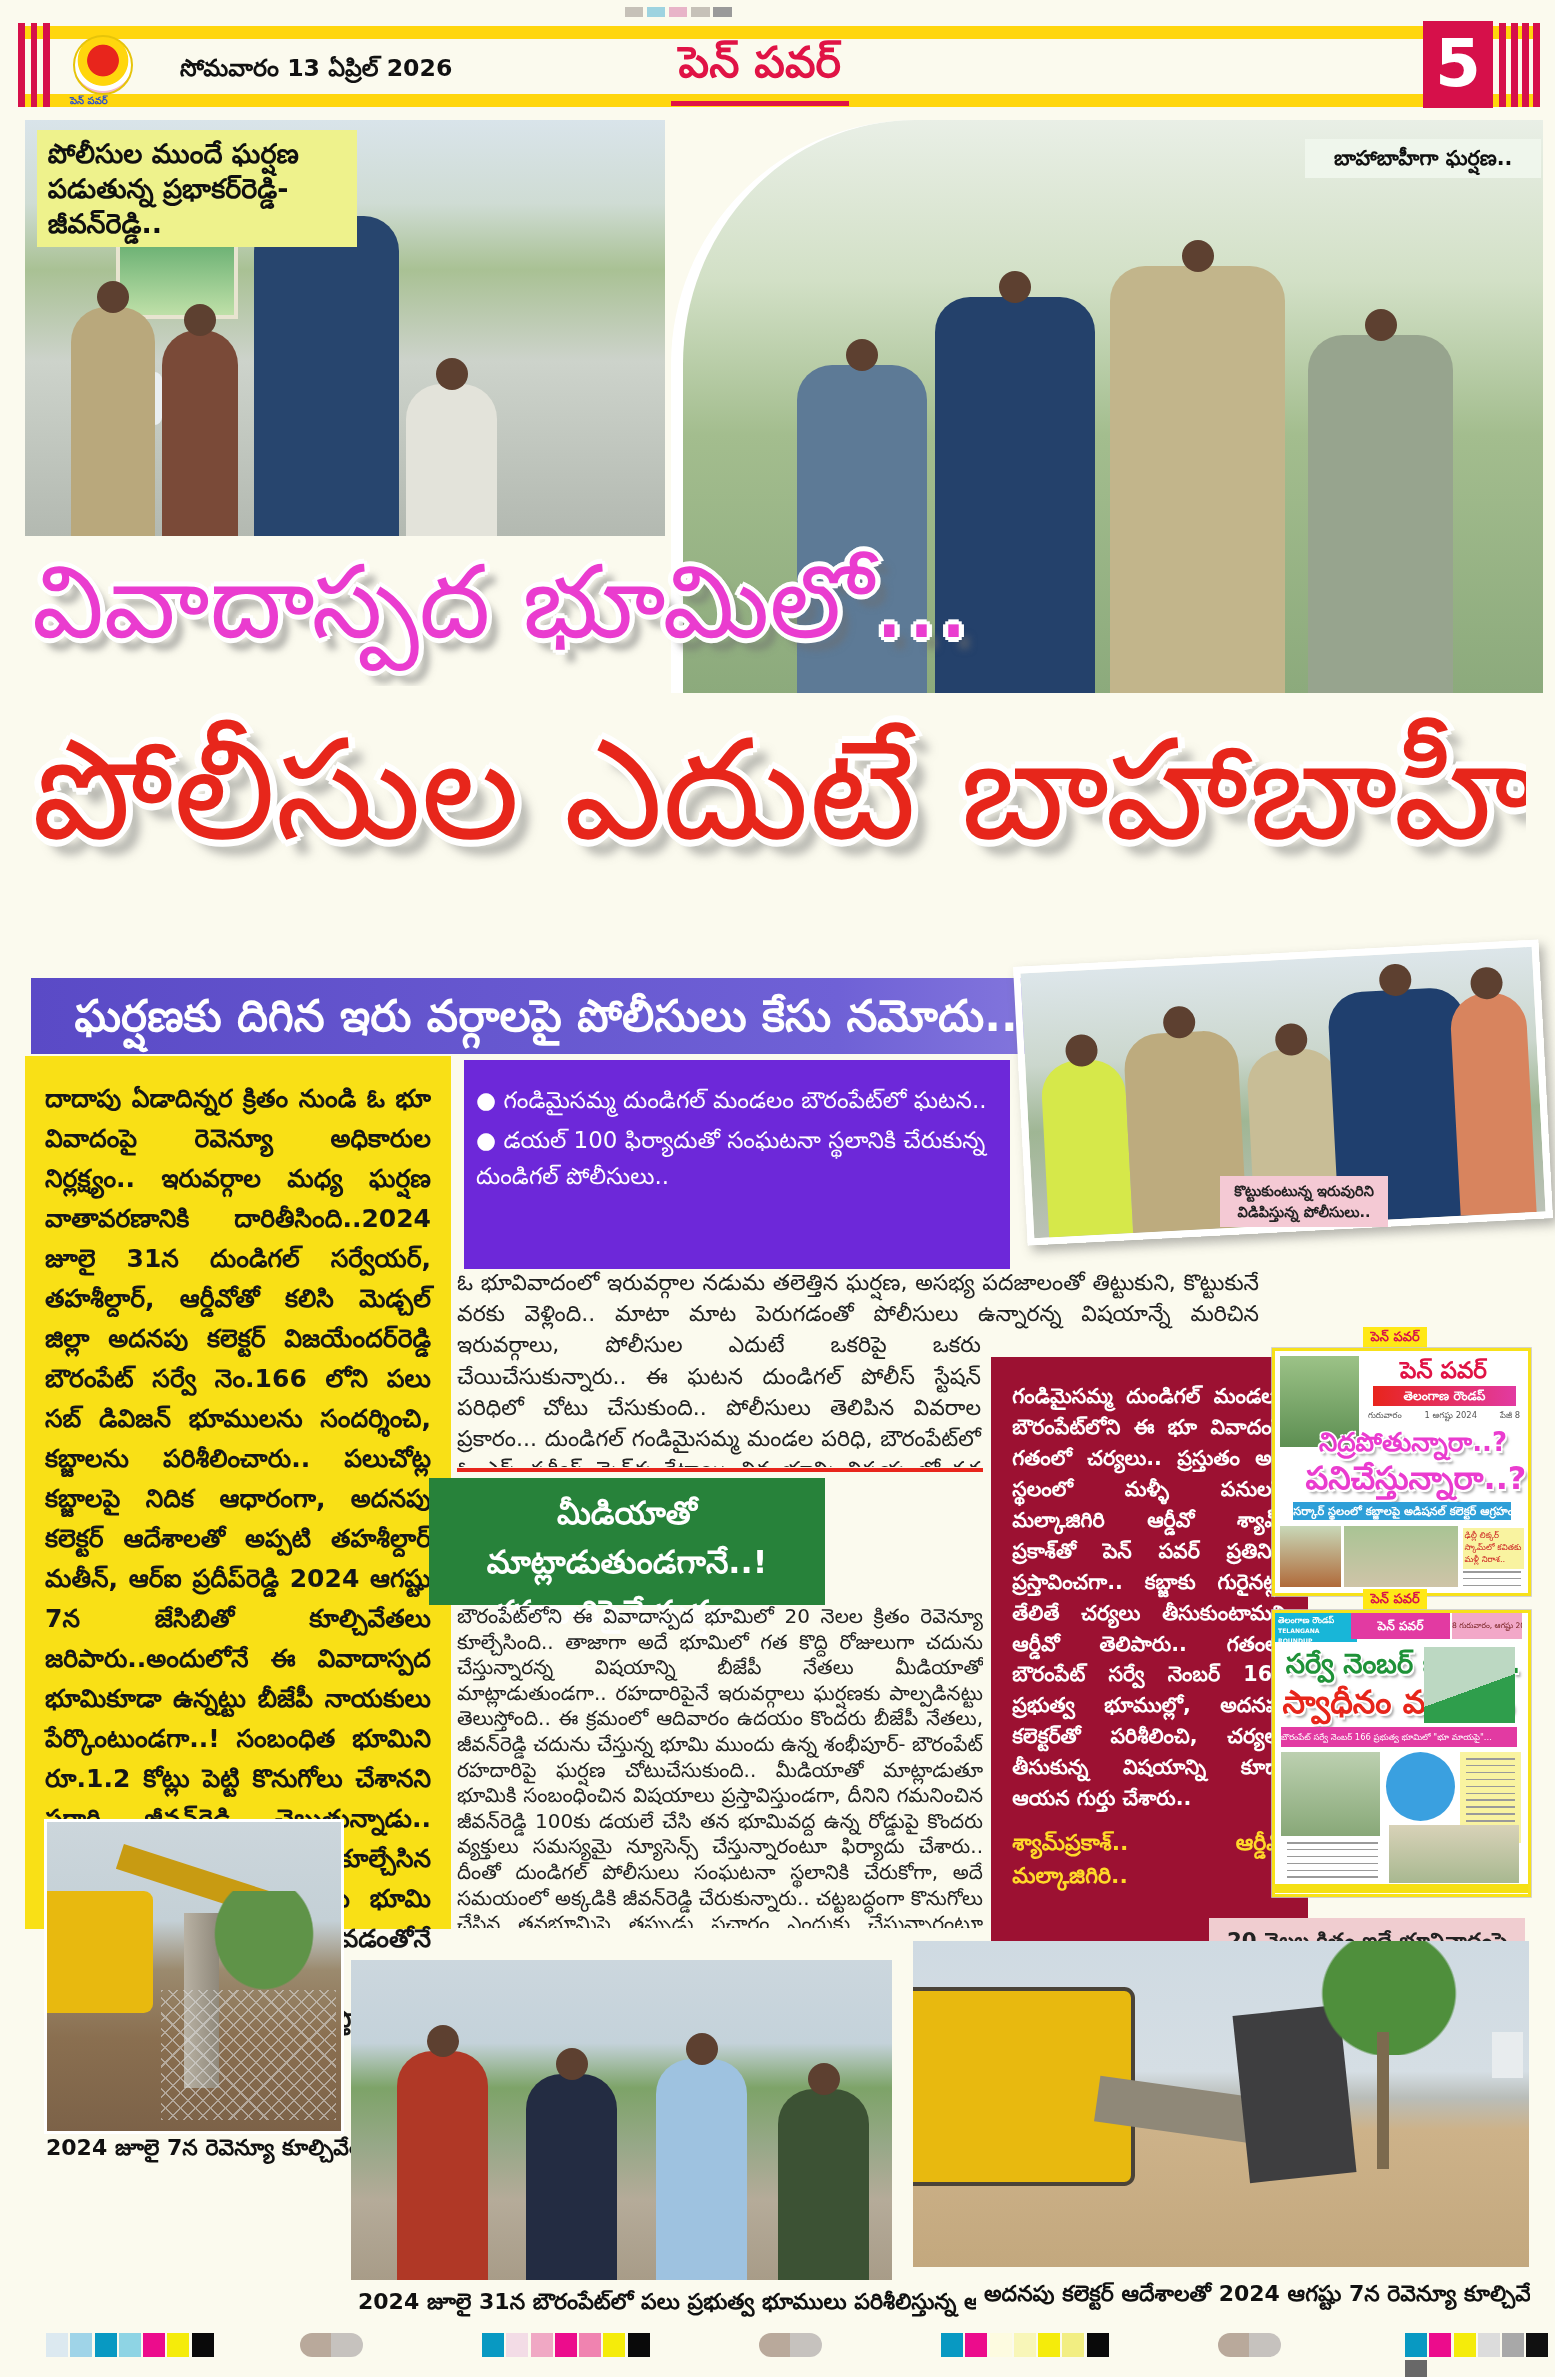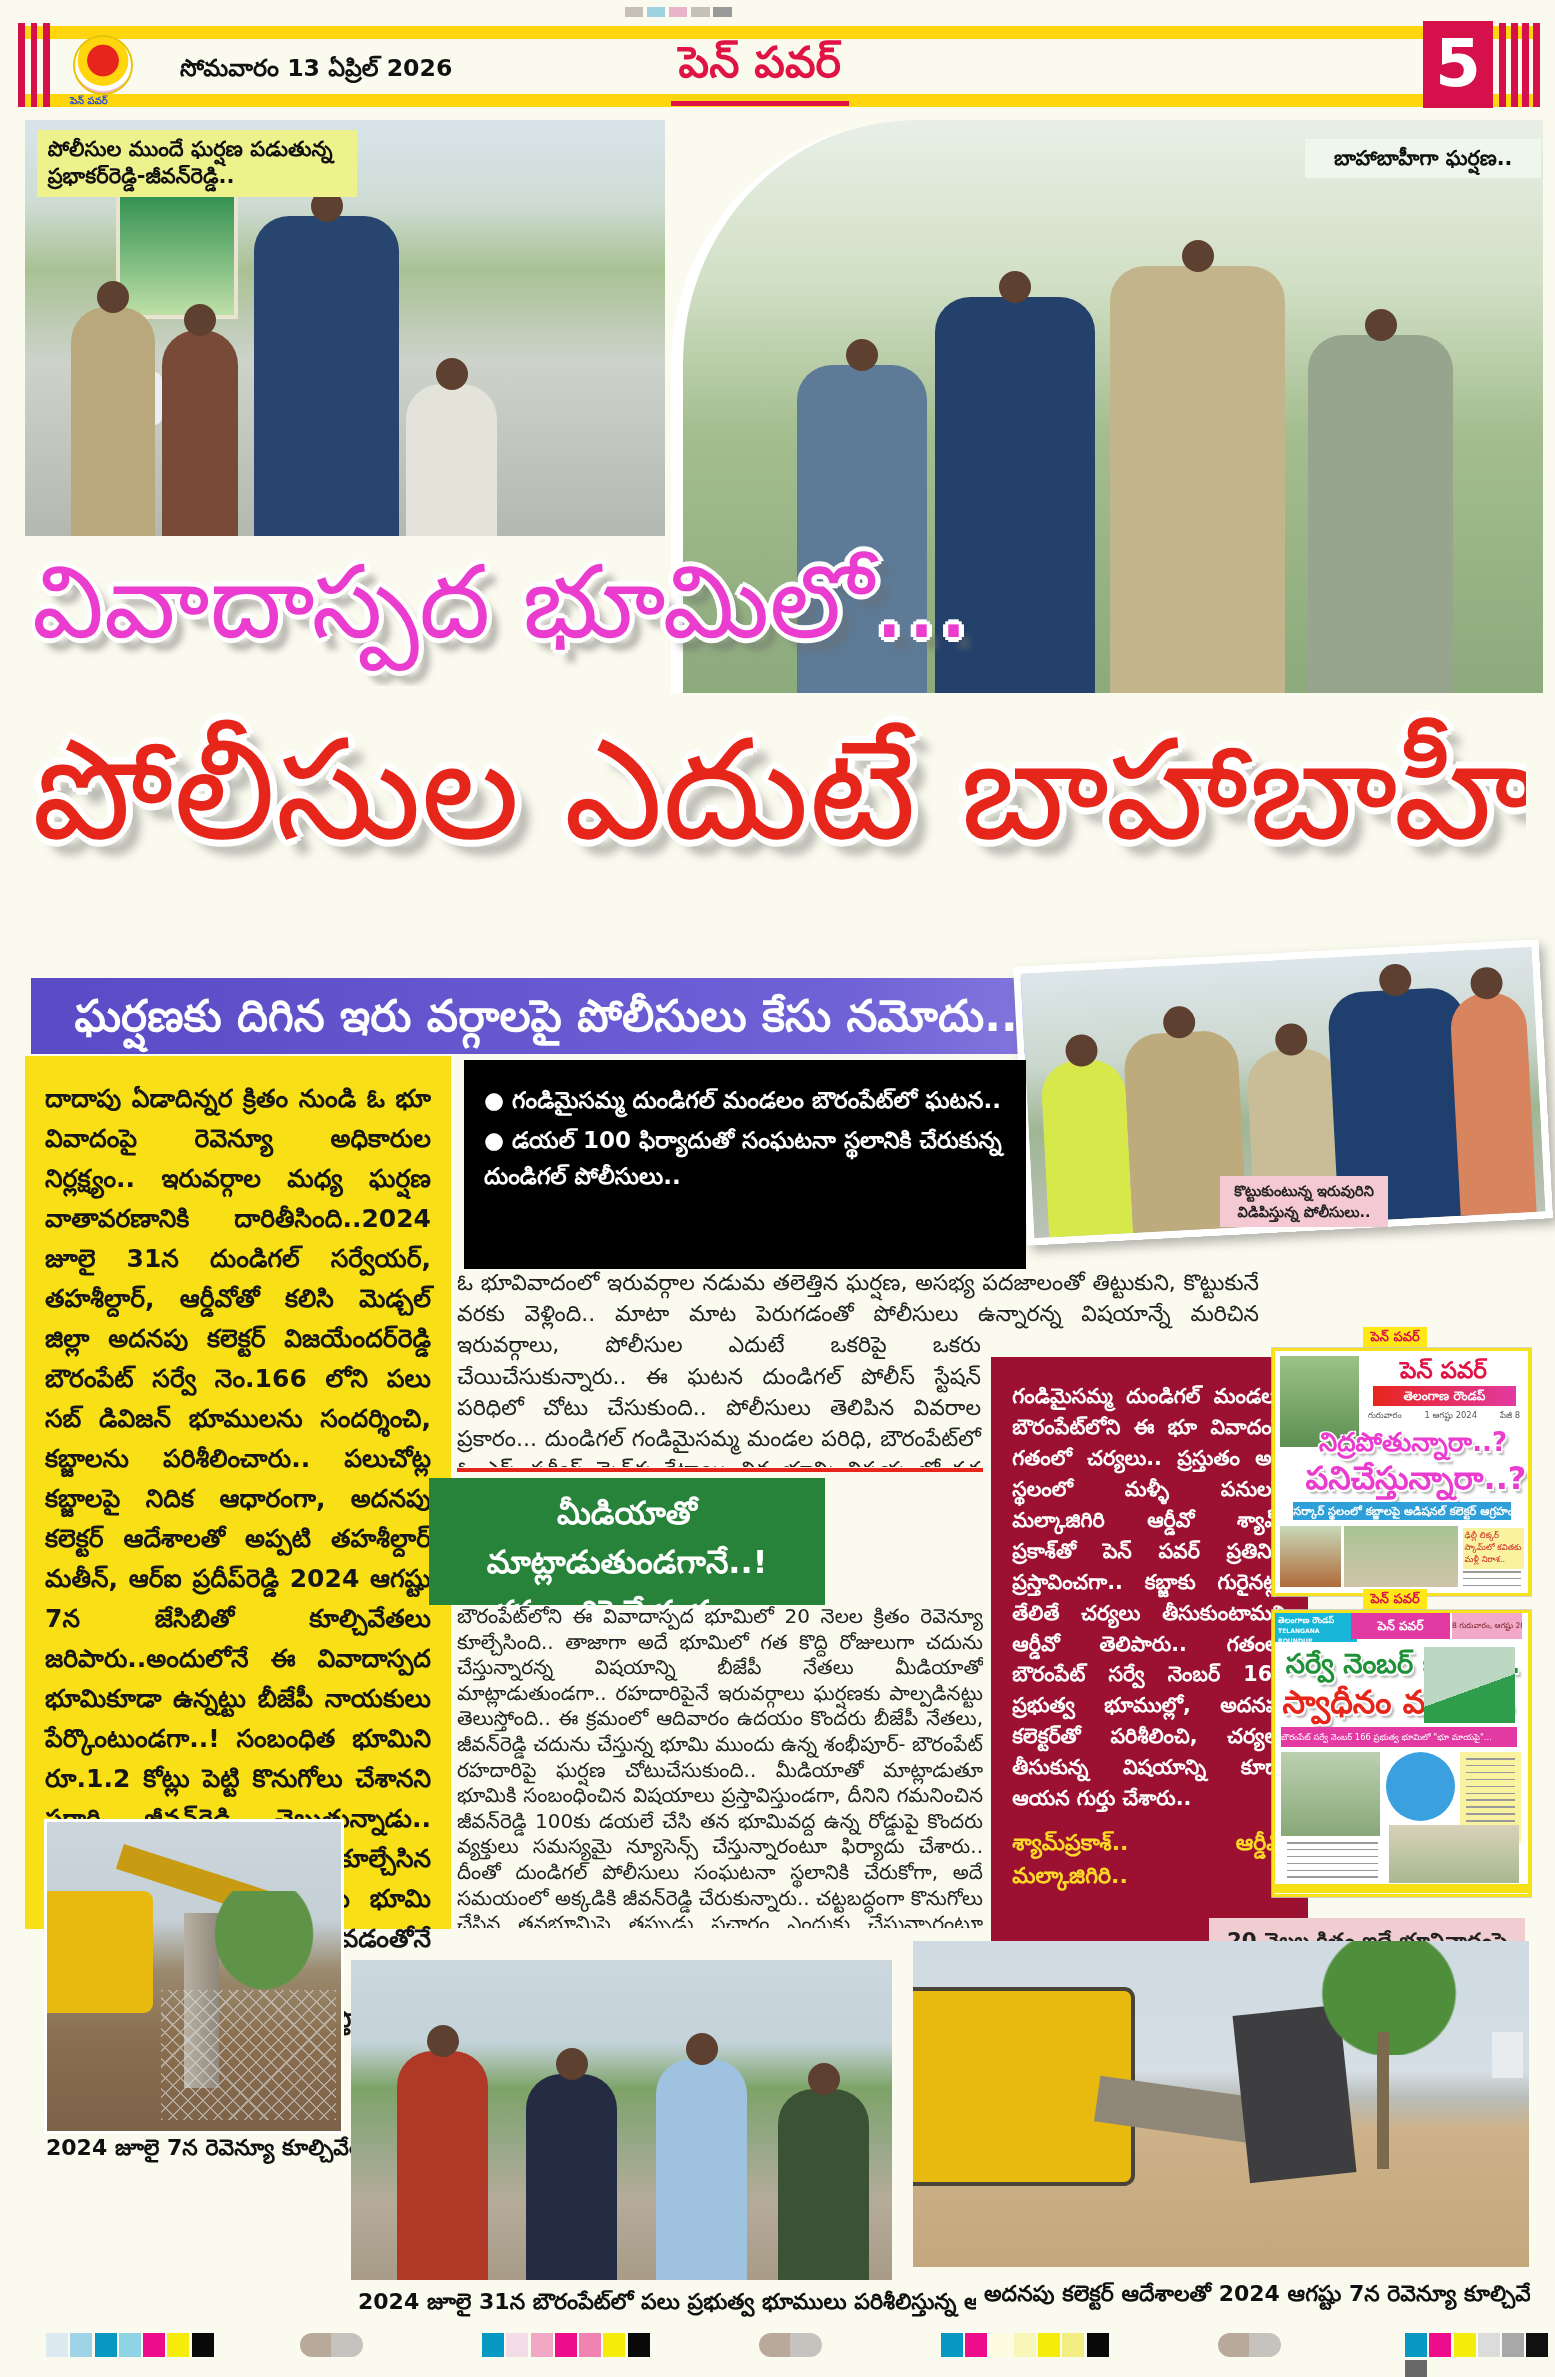--- a/index.html
+++ b/index.html
@@ -34,22 +34,22 @@
   .hl-pink{color:#ea3ccf;font-size:101px;
     text-shadow:3px 3px 0 #fff,-3px 3px 0 #fff,3px -3px 0 #fff,-3px -3px 0 #fff,5.3px 0 0 #fff,-5.3px 0 0 #fff,0 5.3px 0 #fff,0 -5.3px 0 #fff,10.7px 12.2px 7.6px rgba(110,110,110,.55)}
   .hl-red{color:#e7261b;font-size:139px;
     text-shadow:3.8px 3.8px 0 #fff,-3.8px 3.8px 0 #fff,3.8px -3.8px 0 #fff,-3.8px -3.8px 0 #fff,6.9px 0 0 #fff,-6.9px 0 0 #fff,0 6.9px 0 #fff,0 -6.9px 0 #fff,13.7px 15.2px 9.1px rgba(110,110,110,.5)}
   .strap{position:absolute;background:linear-gradient(90deg,#5a4ac6 0%,#6f61d6 55%,#9b90e4 85%,#e9e6f8 100%);
          color:#fff;font-weight:700;font-size:44px;line-height:76px;padding-left:44px;white-space:nowrap;overflow:hidden}
   
   .yellowcol{position:absolute;background:#f9e016;padding:23px 20px;text-align:justify;
              font-size:25px;line-height:1.6;font-weight:600;color:#161616}
   .dateline{color:#f23a12;font-weight:700;font-size:27px;margin-top:10.7px}
-  .orangebox{position:absolute;background:#000000;color:#fff;padding:23px 20px;
-             font-size:23px;font-weight:700;line-height:1.55}
+  .orangebox{position:absolute;background:#6d28d9;color:#fff;padding:23px 12px;
+             font-size:23px;font-weight:400;line-height:1.55}
   .orangebox .b{display:block;margin-bottom:4.6px}
   .para{position:absolute;font-size:22px;line-height:1.42;text-align:justify;color:#222;overflow:hidden}
   .greenbox{position:absolute;background:#27823a;color:#fff;font-weight:700;text-align:center;
             font-size:32px;line-height:1.55;padding-top:10.7px}
   .maroonbox{position:absolute;background:#9c1132;color:#fff;padding:24.4px 21.3px;
              font-size:20.6px;line-height:1.5;font-weight:600;text-align:justify;overflow:hidden}
   .attr{color:#ffd92a;font-weight:700;margin-top:12.2px;font-size:22px}
   .redrule{position:absolute;height:3.8px;background:#e8251c}
   
   .clip{position:absolute;background:#fff;border:3px solid #f7e11a;box-shadow:0 0 0 0.8px #c9c9c9;overflow:hidden}
@@ -104,21 +104,21 @@
     <div class="fig" style="left:229px;width:145px;height:320px;background:#27456e"></div>
     <div class="fig" style="left:381px;width:91px;height:152px;background:#e3e3da"></div>
   </div>
   <div class="photo" style="left:671px;top:120px;width:860px;height:573px;border-left:12.2px solid #fff;border-top-left-radius:244px;
        background:linear-gradient(180deg,#e9efe6 0%,#d2e0c6 28%,#a3bd8e 55%,#8caa7c 100%)">
     <div class="fig" style="left:114px;width:130px;height:328px;background:#5d7a96"></div>
     <div class="fig" style="left:252px;width:160px;height:396px;background:#24416b"></div>
     <div class="fig" style="left:427px;width:175px;height:427px;background:#c2b58b"></div>
     <div class="fig" style="left:625px;width:145px;height:358px;background:#97a48e"></div>
   </div>
-  <div class="capbox" style="left:37px;top:130px;width:299px;background:#eef28c;font-size:21px">పోలీసుల ముందే ఘర్షణ పడుతున్న ప్రభాకర్‌రెడ్డి-జీవన్‌రెడ్డి..</div>
+  <div class="capbox" style="left:37px;top:130px;width:299px;background:#eef28c;font-size:27px">పోలీసుల ముందే ఘర్షణ పడుతున్న ప్రభాకర్‌రెడ్డి-జీవన్‌రెడ్డి..</div>
   <div class="capbox" style="left:1305px;top:139px;width:215px;background:#eff6ec;font-size:20.6px;text-align:center">బాహాబాహీగా ఘర్షణ..</div>
 
   <div class="hl hl-pink" style="left:32px;top:543px;width:1014px">వివాదాస్పద భూమిలో...</div>
   <div class="hl hl-red" style="left:32px;top:709px;width:1494px">పోలీసుల ఎదుటే బాహాబాహీ..!</div>
   <div class="strap" style="left:30.5px;top:978px;width:1424px;height:76px">ఘర్షణకు దిగిన ఇరు వర్గాలపై పోలీసులు కేసు నమోదు..</div>
 
   <div class="photo" style="left:1020px;top:953px;width:512px;height:265px;transform:rotate(-3deg);
        border:7.6px solid #fff;box-shadow:4.6px 6.1px 10.7px rgba(90,90,90,.45);
        background:linear-gradient(180deg,#dde6ea 0%,#cbd7cd 35%,#9fb694 60%,#bcc2b8 100%)">
     <div class="fig" style="left:15.2px;width:84px;height:175px;background:#d6e84a"></div>

